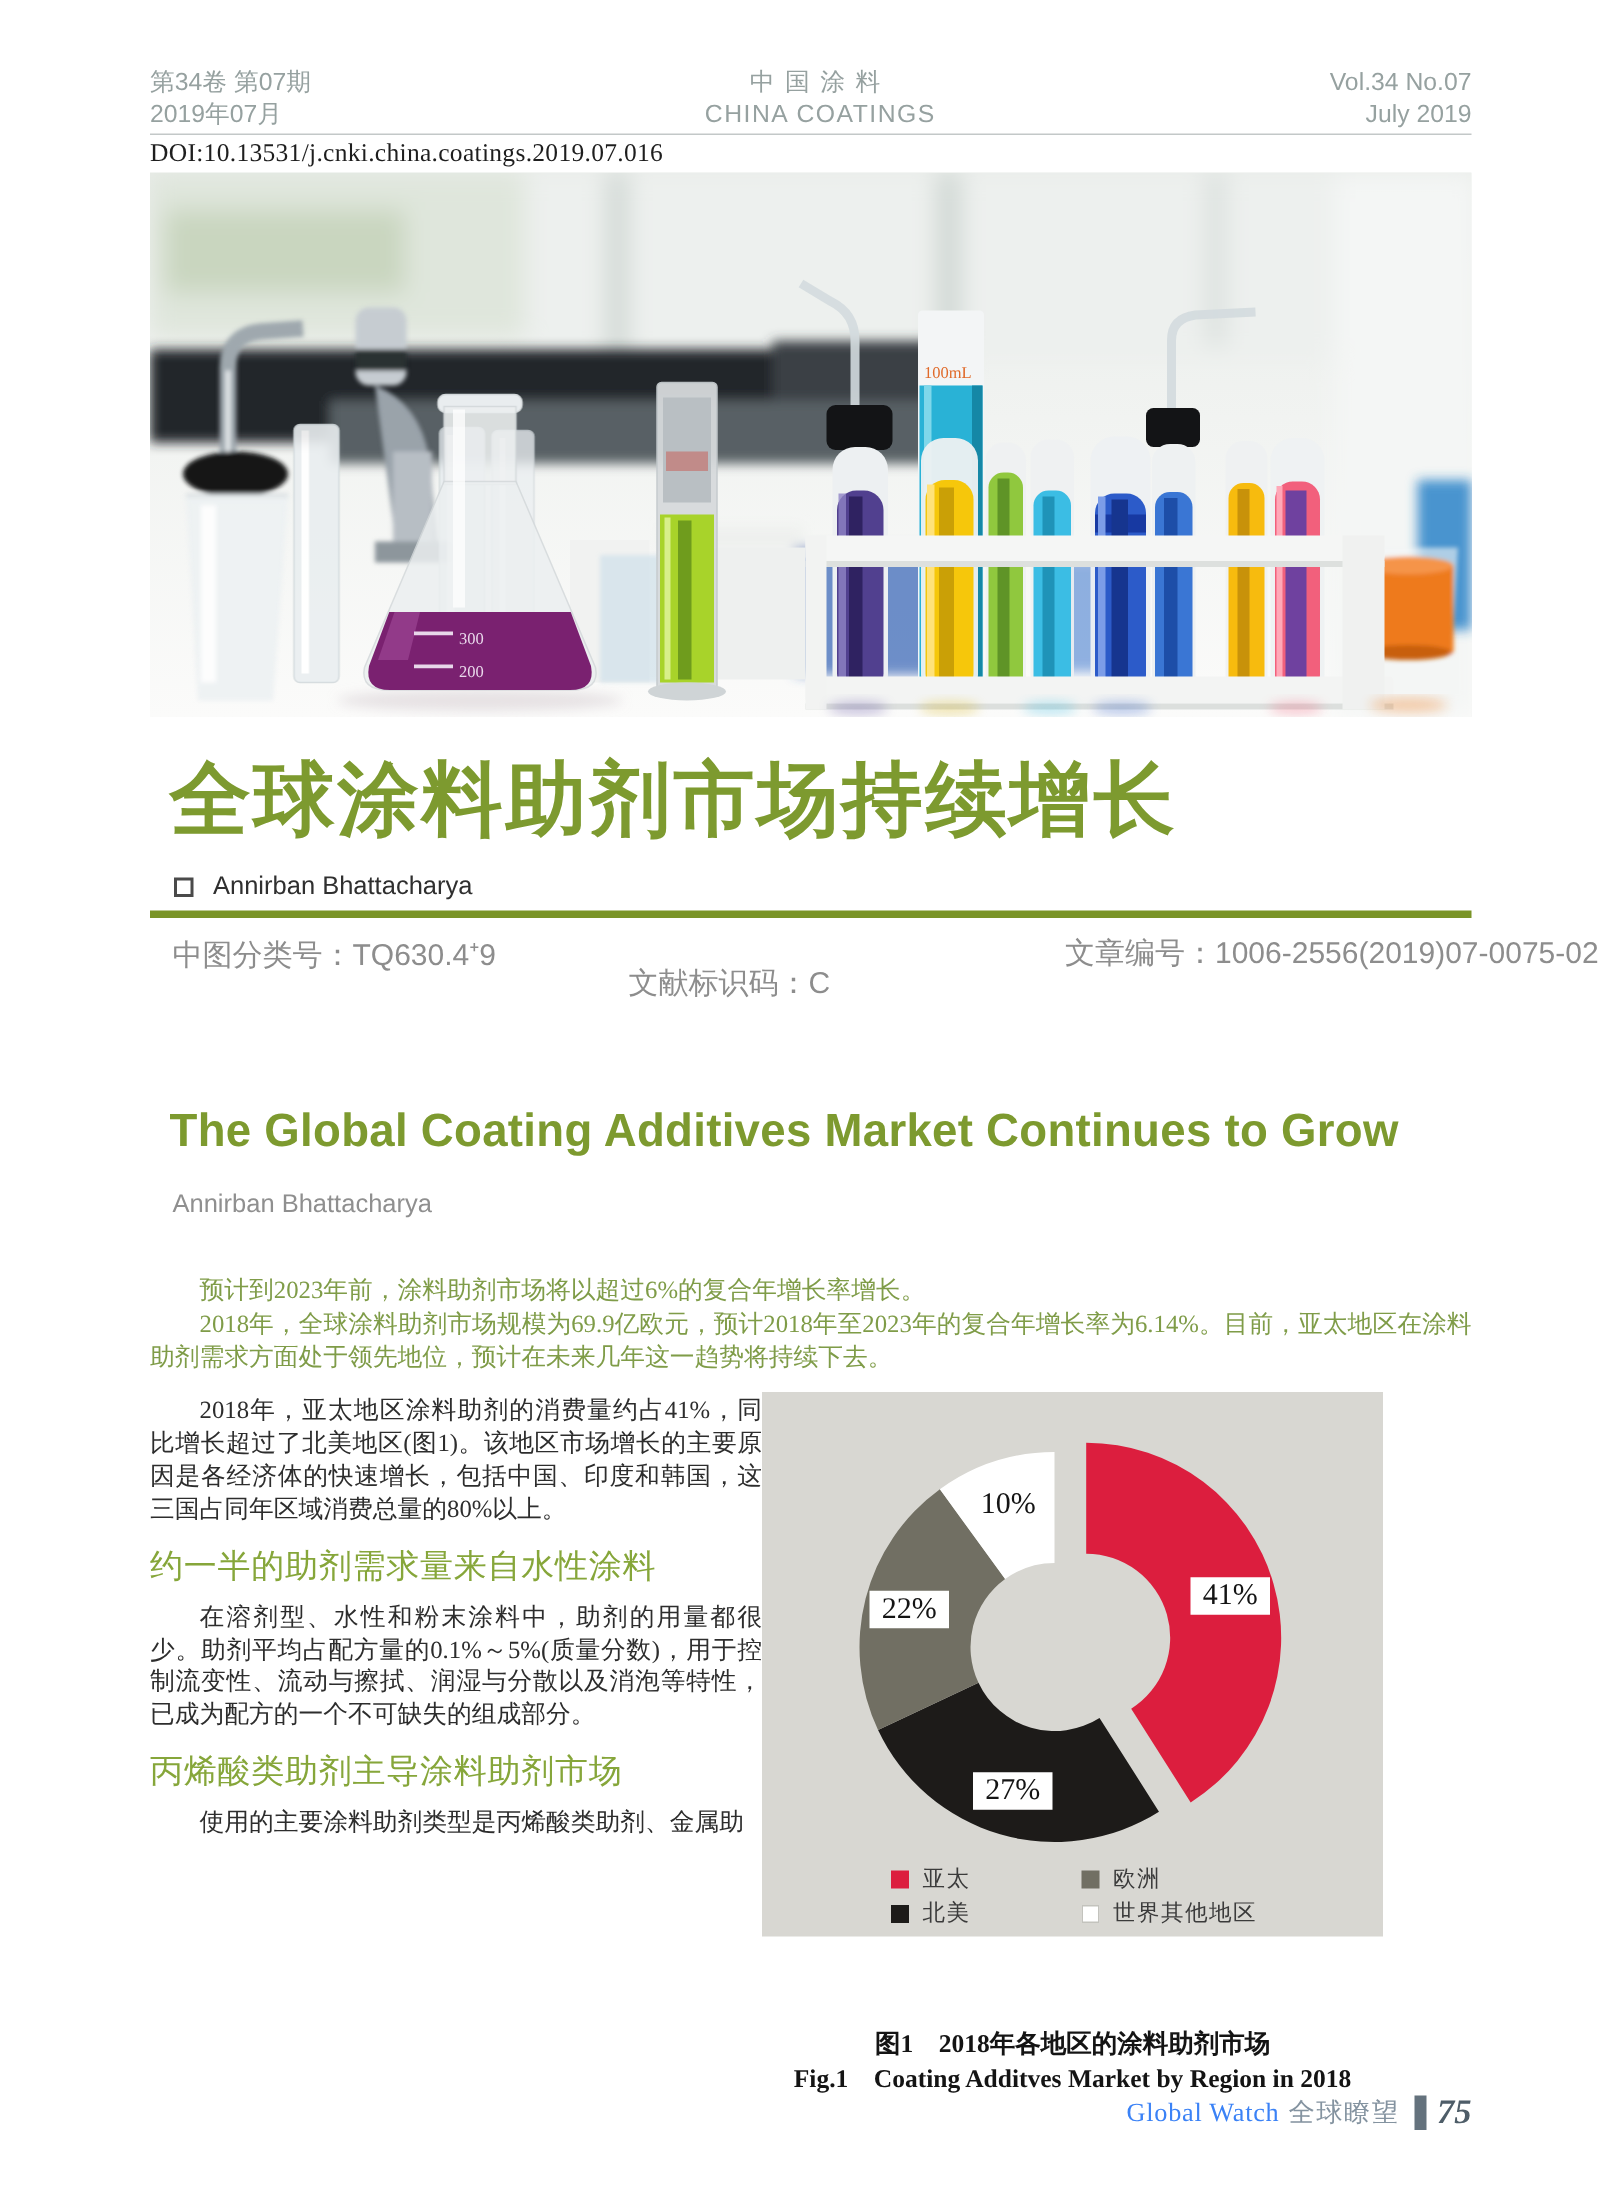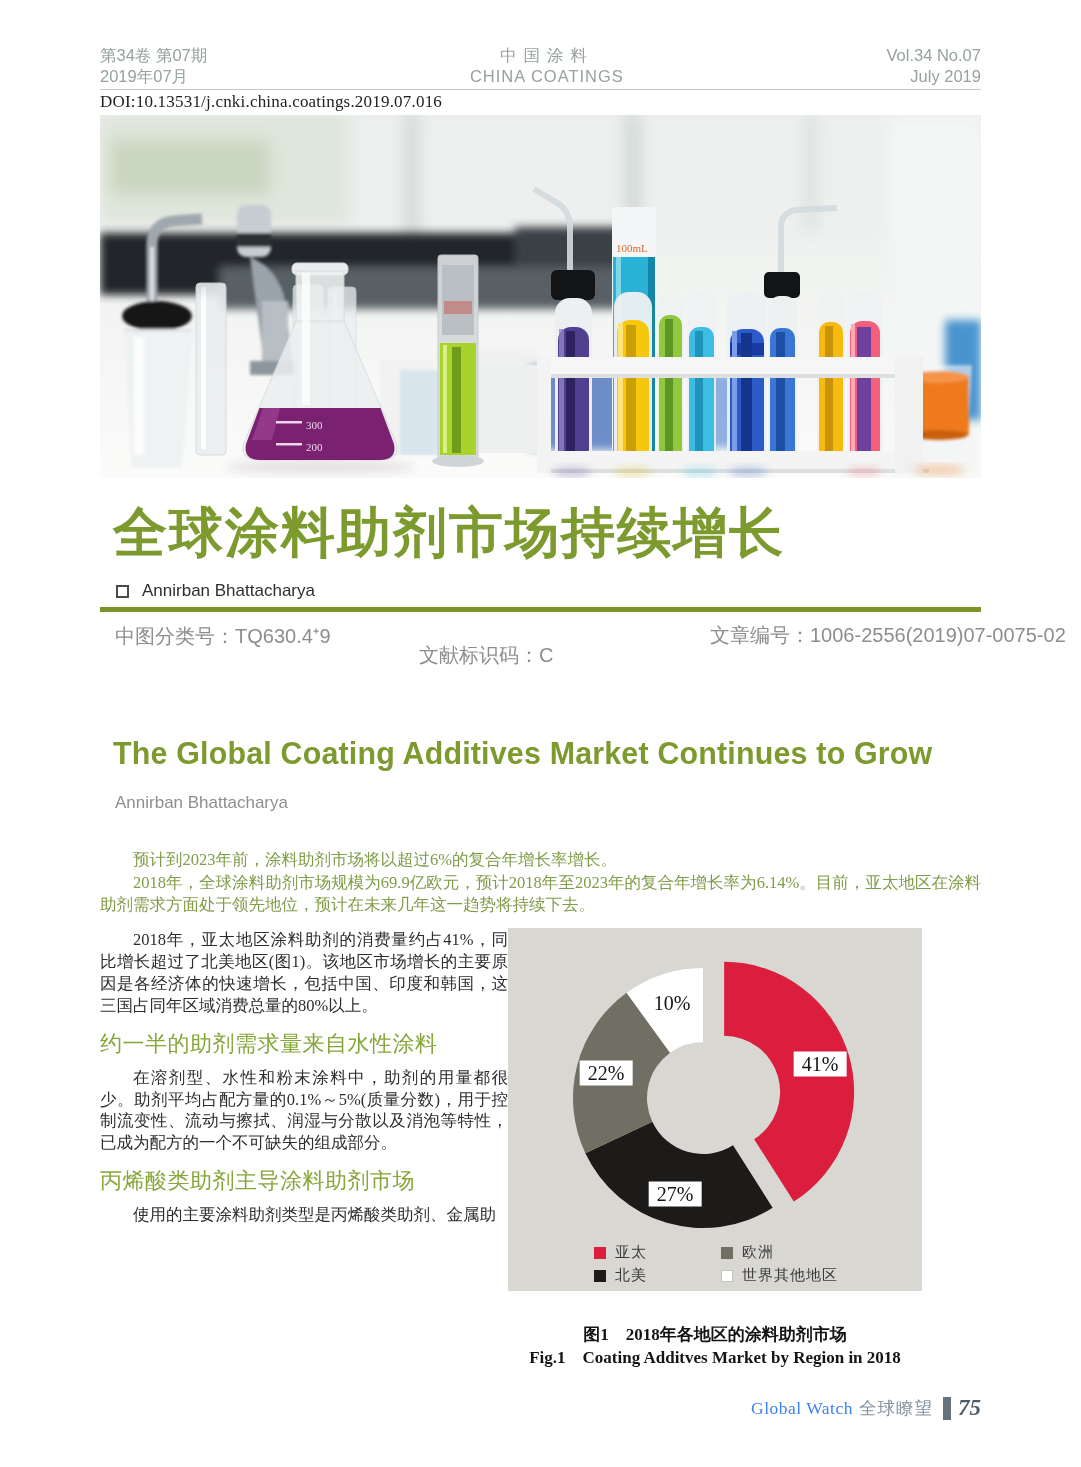--- a/index.html
+++ b/index.html
@@ -59,21 +59,21 @@
   .chart-panel { position:absolute; left:508px; top:928px; width:414px; height:363px; background:#d8d7d2; }
   .chart-panel svg { position:absolute; left:0; top:0; }
   .slice-label { position:absolute; transform:translate(-50%,-50%); background:#ffffff;
                  font-size:20px; line-height:25px; padding:0 8px; color:#141414; white-space:nowrap; }
   .slice-label.nobg { background:transparent; padding:0; }
   .legend { position:absolute; left:86px; top:314px; display:grid;
             grid-auto-flow:column; grid-template-rows:repeat(2, 21px); grid-template-columns:127px auto;
             row-gap:2px; }
   .legend-item { display:flex; align-items:center; font-size:15px; color:#3b3b3b; letter-spacing:1px; white-space:nowrap; }
   .legend-item .swatch { width:12px; height:12px; margin-right:9px; flex:0 0 auto; }
-  .fig-caption { position:absolute; left:508px; top:1324px; width:414px; text-align:center;
+  .fig-caption { position:absolute; left:508px; top:1352px; width:414px; text-align:center;
                  font-weight:bold; color:#141414; }
   .fig-caption .zh { font-size:17px; line-height:22px; }
   .fig-caption .en { font-size:17px; line-height:23px; }
 
   
   .footer { position:absolute; left:100px; top:1393px; width:881px; height:30px;
             display:flex; justify-content:flex-end; align-items:center; }
   .footer .gw { font-size:17.5px; color:#3b82f6; letter-spacing:0.5px; }
   .footer .zh { font-size:17.5px; color:#8493a0; margin-left:6px; letter-spacing:1px; }
   .footer .bar { display:inline-block; width:8px; height:23px; background:#64727d; margin:0 7px 0 10px; }

